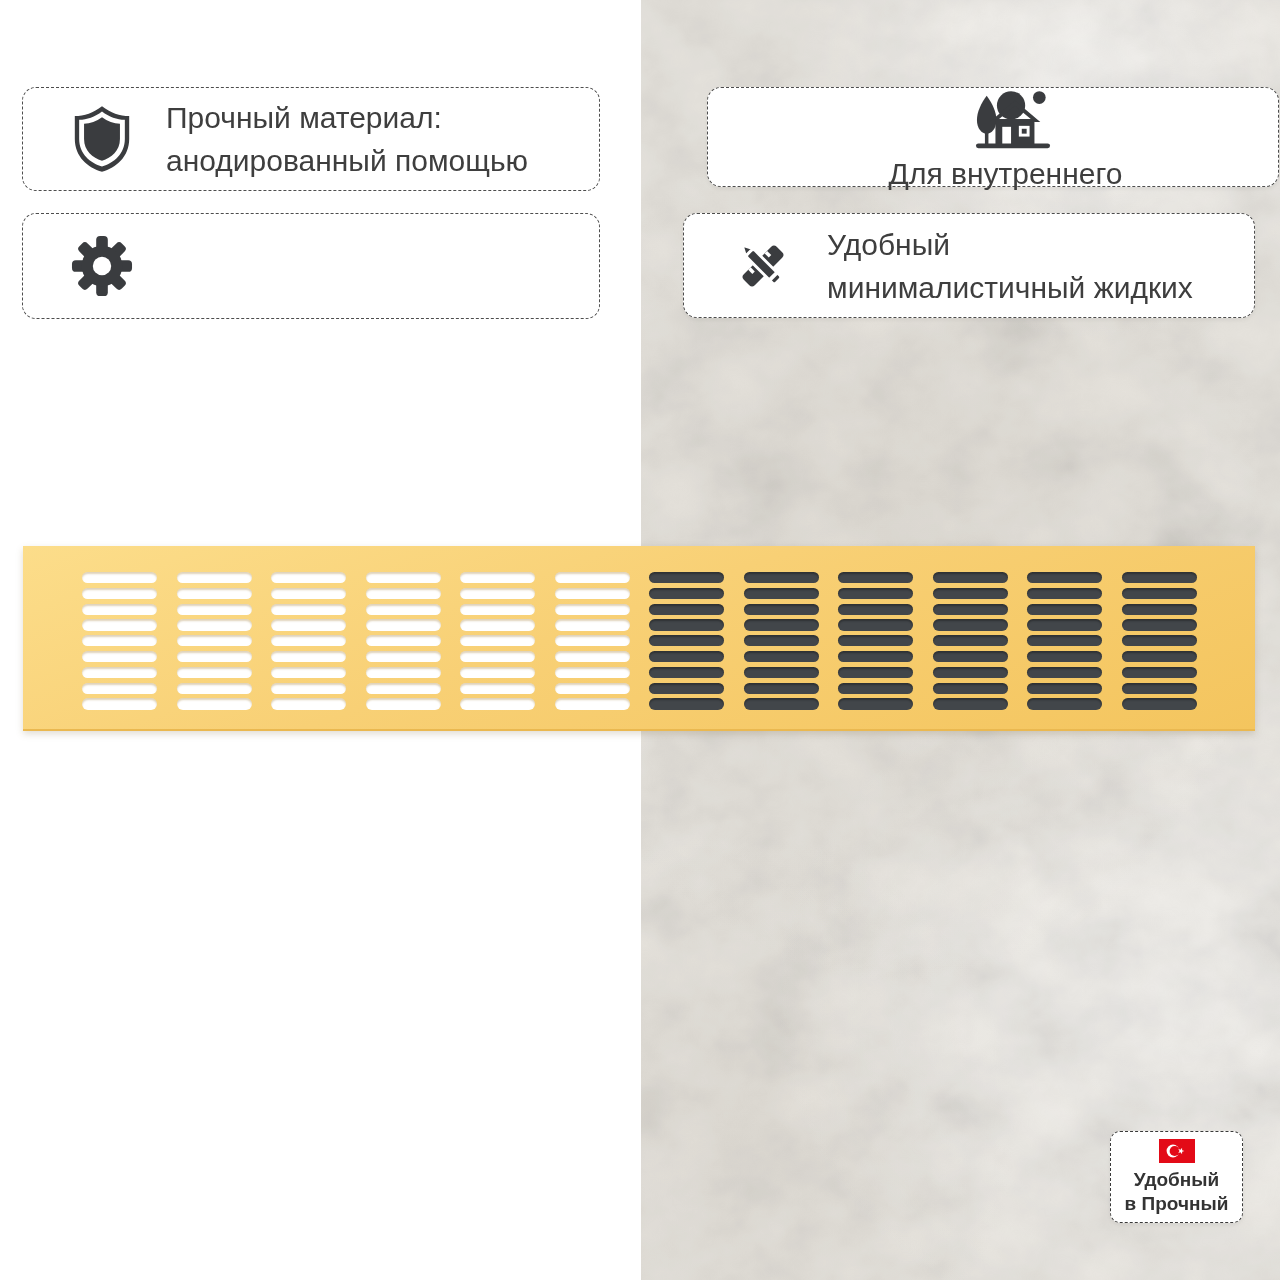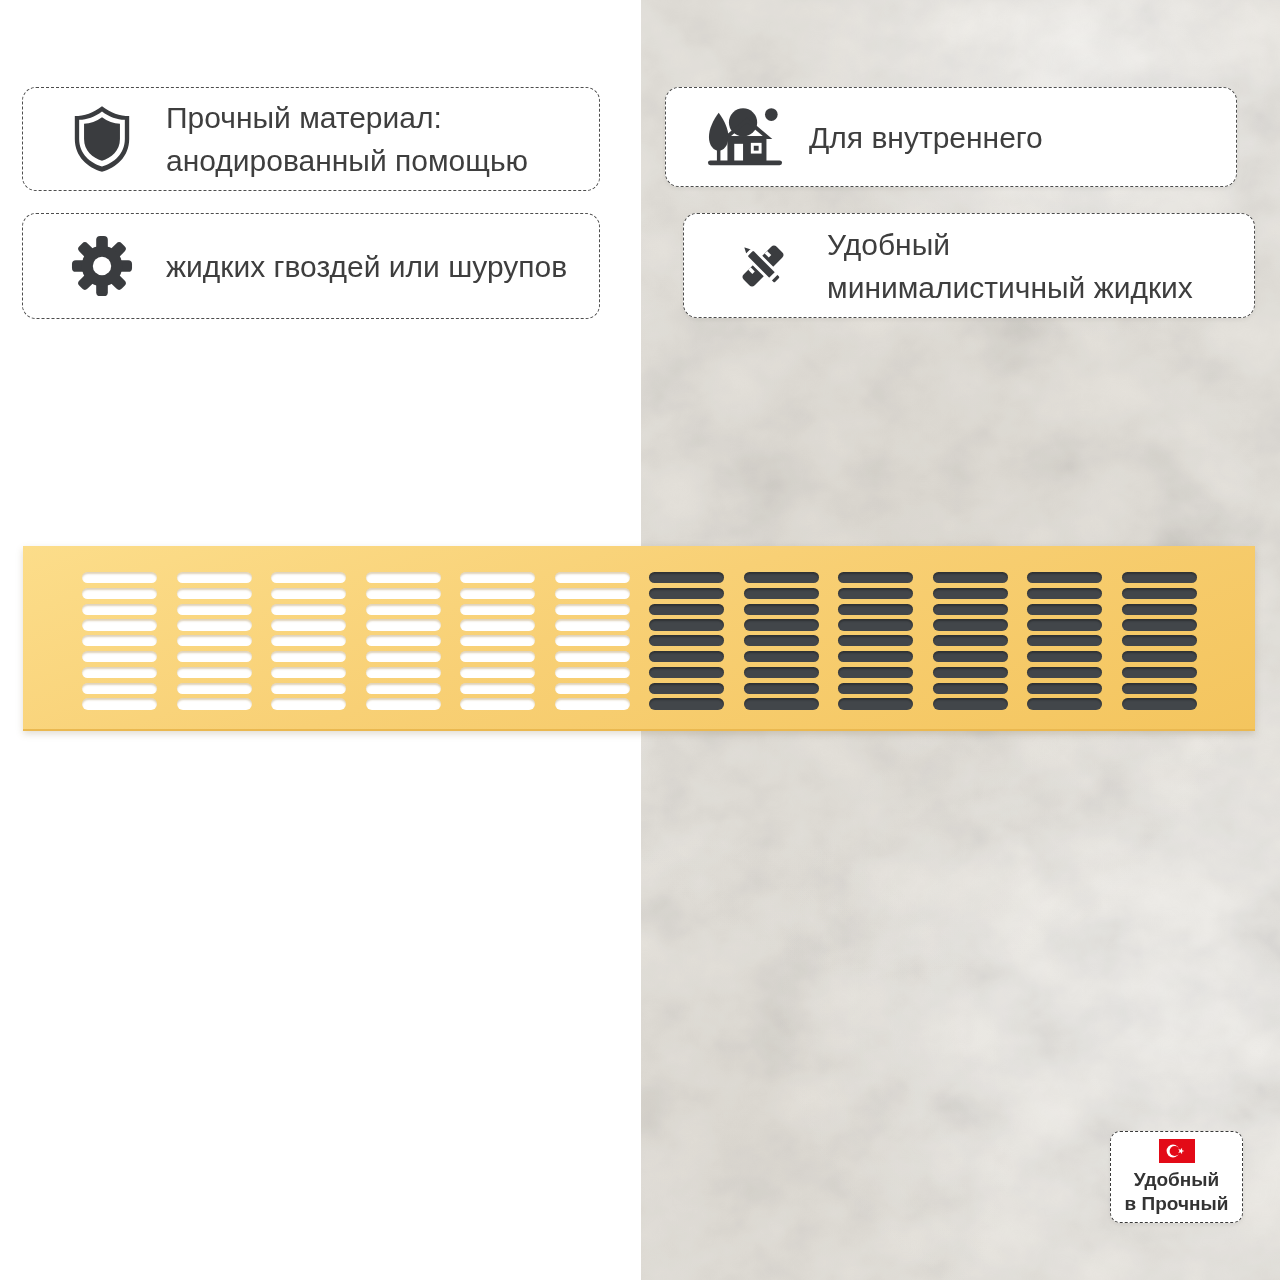--- a/index.html
+++ b/index.html
@@ -19,21 +19,21 @@
       #e9e6e0;
   }
   .noise-svg{position:absolute;left:0;top:0;width:100%;height:100%;opacity:.30;mix-blend-mode:multiply;}
   
   .feature-box{
     position:absolute;background:#ffffff;border:1.5px dashed #4d4d4d;border-radius:14px;
     display:flex;align-items:center;box-sizing:border-box;
   }
   .box1{left:22px;top:87px;width:578px;height:104px;}
   .box2{left:22px;top:213px;width:578px;height:106px;}
-  .box3{left:665px;top:87px;width:572px;height:100px;box-shadow:0 2px 4px rgba(0,0,0,.05);}
+  .box3{left:707px;top:87px;width:572px;height:100px;box-shadow:0 2px 4px rgba(0,0,0,.05);flex-direction:column;}
   .box4{left:683px;top:213px;width:572px;height:105px;box-shadow:0 2px 4px rgba(0,0,0,.05);}
   .feature-icon{flex:0 0 auto;display:flex;align-items:center;justify-content:center;margin-left:40px;width:78px;}
   .feature-text{display:flex;flex-direction:column;margin-left:25px;}
   .feature-text span{font-size:30px;line-height:43px;color:#3e3e3e;white-space:nowrap;}
   
   .grille{
     position:absolute;left:23px;top:546px;width:1232px;height:185px;
     background:linear-gradient(160deg,#fcdd8a 0%,#f8d075 45%,#f4c55e 100%);
     border-bottom:2px solid #eab850;box-sizing:border-box;
     box-shadow:0 3px 7px rgba(120,100,60,.22);
@@ -94,21 +94,20 @@
           <rect x="-6" y="-31" width="12" height="16" rx="4" transform="rotate(180)"></rect>
           <rect x="-6" y="-31" width="12" height="16" rx="4" transform="rotate(225)"></rect>
           <rect x="-6" y="-31" width="12" height="16" rx="4" transform="rotate(270)"></rect>
           <rect x="-6" y="-31" width="12" height="16" rx="4" transform="rotate(315)"></rect>
           <circle cx="0" cy="0" r="21"></circle>
           <circle cx="0" cy="0" r="9.5" fill="#ffffff"></circle>
         </g>
       </svg>
     </span>
     <div class="feature-text">
-      <span>жидких гвоздей или шурупов</span>
     </div>
   </div>
 
   <div class="feature-box box3">
     <span class="feature-icon">
       <svg width="78" height="64" viewBox="0 0 80 64">
         <g fill="#3a3c3f">
           <circle cx="67" cy="9" r="6.5"></circle>
           <circle cx="38" cy="17" r="14.5"></circle>
           <path d="M13 7 C19 15 23 24 23 32 C23 41 18 46 13 46 C8 46 3 41 3 32 C3 24 7 15 13 7 Z"></path>

